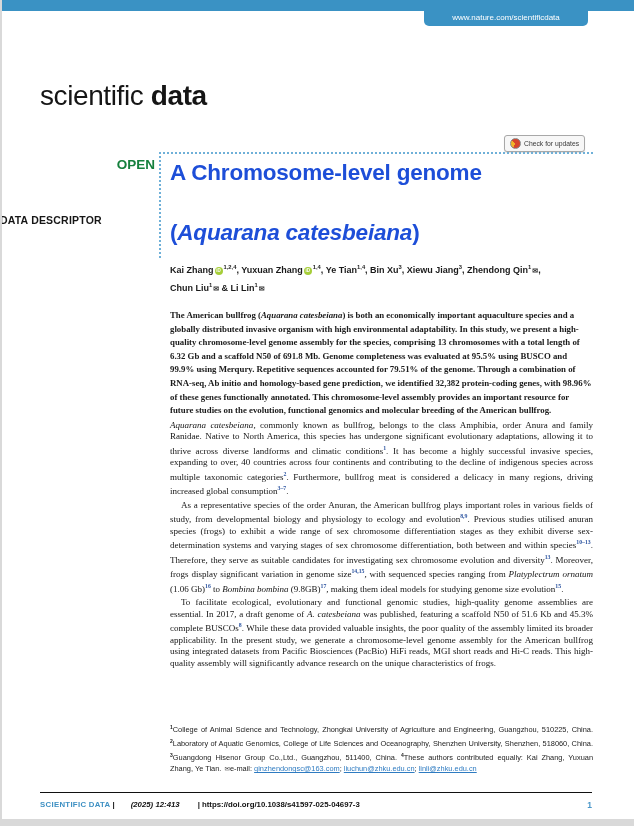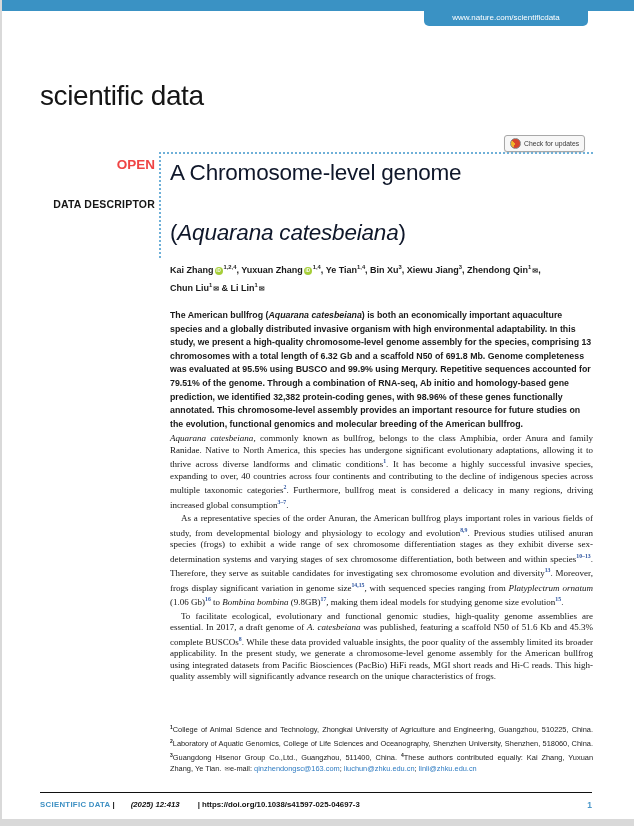--- a/index.html
+++ b/index.html
@@ -7,63 +7,63 @@
         font-family:"Liberation Sans",sans-serif;-webkit-font-smoothing:antialiased;}
   .edge-left{position:absolute;left:0;top:0;width:2px;height:100%;background:#d9d9d9;}
   .edge-bottom{position:absolute;left:0;bottom:0;width:100%;height:7px;background:#d9d9d9;}
 
   .topbar{position:absolute;top:0;left:2px;right:0;height:11px;background:#3a92c4;}
   .url-tab{position:absolute;top:11px;left:424px;width:164px;height:15px;background:#3a92c4;
            border-radius:0 0 5px 5px;color:#fff;font-size:8px;text-align:center;line-height:14px;}
 
   .logo{position:absolute;top:80px;left:40px;font-size:28px;color:#151515;letter-spacing:-0.4px;}
   .logo .lt{font-weight:400;margin-top:48px;}
-  .logo .bd{font-weight:400;}
+  .logo .bd{font-weight:700;}
 
   .check-updates{position:absolute;top:135px;left:504px;height:15px;border:1px solid #a8a8a8;
                  border-radius:3px;background:#f7f7f7;font-size:6.8px;color:#3a3a3a;
                  display:flex;align-items:center;gap:3px;padding:0 5px;box-shadow:0 1px 1px rgba(0,0,0,.12);}
   .crossmark{width:9px;height:9px;border-radius:50%;flex:0 0 auto;
              background:conic-gradient(from 210deg,#f0b429 0 95deg,#d6452c 95deg 360deg);
              border:1px solid #8a8a8a;}
 
   .open-label{position:absolute;top:157px;left:20px;width:135px;text-align:right;
-              color:#ef4444;font-weight:700;font-size:13.5px;}
-  .descriptor-label{position:absolute;top:198px;left:0;width:155px;text-align:right;
+              color:#15803d;font-weight:700;font-size:13.5px;}
+  .descriptor-label{position:absolute;top:214px;left:0;width:155px;
                     color:#161616;font-weight:700;font-size:10.5px;letter-spacing:.2px;}
 
   .content{position:absolute;left:159px;top:152px;width:434px;}
   .title-block{border-top:2px dotted #6fb0d8;border-left:2px dotted #6fb0d8;
                padding:4px 0 10px 9px;}
-  .article-title{margin:0;font-size:22.5px;line-height:30px;font-weight:400;color:#0f172a;
+  .article-title{margin:0;font-size:22.5px;line-height:30px;font-weight:700;color:#1d4ed8;
                  letter-spacing:-0.2px;}
   .article-title .seg-i{font-style:italic;}
 
   .authors{margin:2px 0 0 11px;font-size:9px;font-weight:700;line-height:14px;color:#1a1a1a;}
   .authors sup{font-size:5.8px;font-weight:700;}
   .seg-orcid{display:inline-block;width:8px;height:8px;border-radius:50%;background:#a6ce39;
              color:#fff;font-size:4.5px;line-height:8px;text-align:center;font-weight:700;
              vertical-align:1px;margin:0 1px;}
   .seg-env{font-size:7px;color:#3a3a3a;margin-left:1px;}
 
-  .abstract{margin:13px 0 0 11px;font-size:8.8px;font-weight:700;line-height:13.6px;color:#1a1a1a;}
+  .abstract{margin:13px 0 0 11px;font-size:8.8px;font-weight:700;line-height:13.6px;color:#1a1a1a;font-family:Liberation Serif, serif;}
   .abstract .seg-i{font-style:italic;}
 
   .section-heading{margin:27px 0 0 11px;font-size:11.5px;font-weight:700;color:#1c7da4;}
 
   .body-p{margin:2px 0 0 11px;font-family:"Liberation Serif",serif;font-size:9px;
           line-height:11.5px;text-align:justify;color:#141414;}
   .body-p.indent{text-indent:11px;}
   .body-p .seg-i{font-style:italic;}
   .body-p sup{font-size:5.8px;color:#2b53a0;font-weight:700;}
 
   .affiliations{position:absolute;left:170px;top:722px;width:423px;font-size:7.4px;
                 line-height:11.3px;text-align:justify;color:#222;}
   .affiliations sup{font-size:5px;font-weight:700;}
-  .affiliations .seg-link{color:#2e7bc1;}
+  .affiliations .seg-link{color:#2e7bc1;text-decoration:underline;}
   .affiliations .seg-env{font-size:6.5px;}
 
   .footer-rule{position:absolute;left:40px;right:42px;top:792px;border-top:1.6px solid #111;}
   .footer{position:absolute;left:40px;right:42px;top:800px;font-size:7.8px;color:#111;}
   .footer .brand{color:#3e90c3;font-weight:700;letter-spacing:.3px;}
   .footer .pipe{font-weight:700;margin-left:2px;}
   .footer .cite{font-style:italic;font-weight:700;margin-left:16px;}
   .footer .doi{font-weight:700;margin-left:18px;}
   .footer .pageno{position:absolute;right:0;top:0;color:#4a97c9;font-weight:700;font-size:8.5px;}
 </style>

